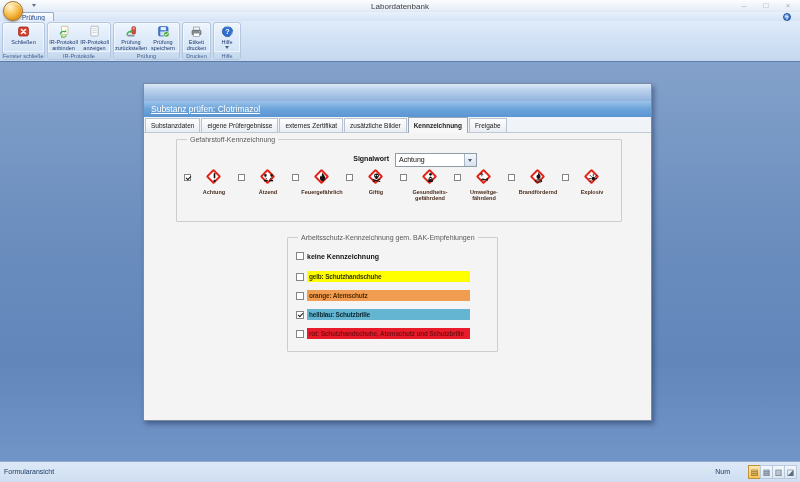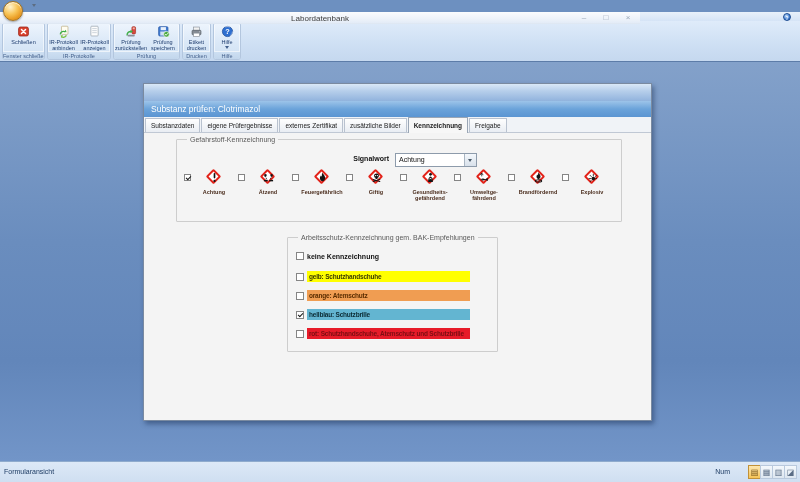--- a/index.html
+++ b/index.html
@@ -1,21 +1,21 @@
 <!DOCTYPE html>
 <html><head>
 <meta charset="utf-8">
 <style>
   * { margin:0; padding:0; box-sizing:border-box; }
   html,body { width:800px; height:482px; overflow:hidden; }
   body { font-family:"Liberation Sans", sans-serif; }
   #screen { position:relative; width:800px; height:482px; background:#6d90c0; overflow:hidden; }
 
   
-  .titlebar { position:absolute; left:0; top:12px; width:640px; height:12px;
+  .titlebar { position:absolute; left:0; top:0; width:800px; height:12px;
     background:linear-gradient(#fbfcfe,#eef3fa 60%,#e3ecf7); border-bottom:1px solid #dfe8f3; z-index:5; }
   .win-title { position:absolute; left:0; right:0; top:2px; text-align:center; font-size:8px; color:#3c3c3c; }
   .win-controls { position:absolute; right:6px; top:1px; display:flex; gap:10px; }
   .win-controls span { font-size:8px; color:#9aa7b8; width:12px; text-align:center; cursor:default; }
   .office-orb { position:absolute; left:3px; top:1px; width:20px; height:20px; border-radius:50%;
     background:radial-gradient(circle at 35% 28%, #fff3cf, #f8c65a 40%, #e99b22 70%, #c27a12);
     border:1px solid #a57422; box-shadow:0 1px 2px rgba(0,0,0,.35), inset 0 1px 1px rgba(255,255,255,.8); z-index:9; }
   .qat-arrow { position:absolute; left:32px; top:4px; width:0; height:0;
     border-left:2.5px solid transparent; border-right:2.5px solid transparent; border-top:3px solid #5c6d82; z-index:9; }
 
@@ -45,21 +45,21 @@
 
   
   .desk { position:absolute; left:0; top:62px; width:800px; height:399px;
     background:linear-gradient(#83a1ca, #6a8dbe 45%, #6286ba 75%, #7295c8); }
 
   
   .formwin { position:absolute; left:143px; top:83px; width:509px; height:338px;
     border:1px solid #7a8aa0; box-shadow:2px 3px 5px rgba(15,35,70,.45); background:#f4f4f4; }
   .form-frame-top { height:17px; background:linear-gradient(#d9e8f7,#b7cfeb 40%,#91b3dd); }
   .form-caption { height:16px; background:linear-gradient(#9dc4e9,#6ba3da 50%,#5b95d2);
-    color:#fff; font-size:8.5px; line-height:16px; padding-left:7px; }
+    color:#fff; font-size:8.5px; line-height:16px; padding-left:7px;text-decoration:underline; }
   .form-tabs { height:16px; background:#f0f3f7; border-bottom:1px solid #c0c8d4; display:flex; align-items:flex-end; padding-left:1px; }
   .ftab { height:14px; line-height:14px; font-size:6.5px; color:#1a1a1a; padding:0 5px;
     background:linear-gradient(#fefefe,#e9edf3); border:1px solid #b9c2cf; border-bottom:none; margin-right:1px;
     border-radius:1px 1px 0 0; cursor:default; }
   .ftab.active { background:#f7f7f7; height:16px; line-height:15px; margin-bottom:-1px; border-color:#9aa6b5; font-weight:bold; }
   .form-content { position:relative; height:287px; background:#f4f4f4; }
 
   
   .gbox { position:absolute; border:1px solid #cdcdcd; border-radius:1px; }
   .gbox-title { position:absolute; top:-4px; left:10px; background:#f4f4f4; padding:0 3px; font-size:7px; color:#5a5a5a; white-space:nowrap; }

